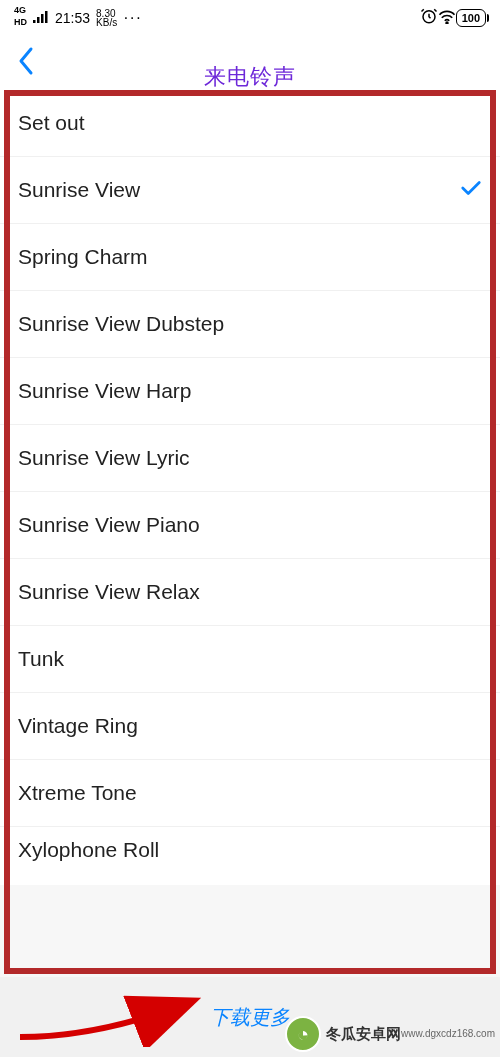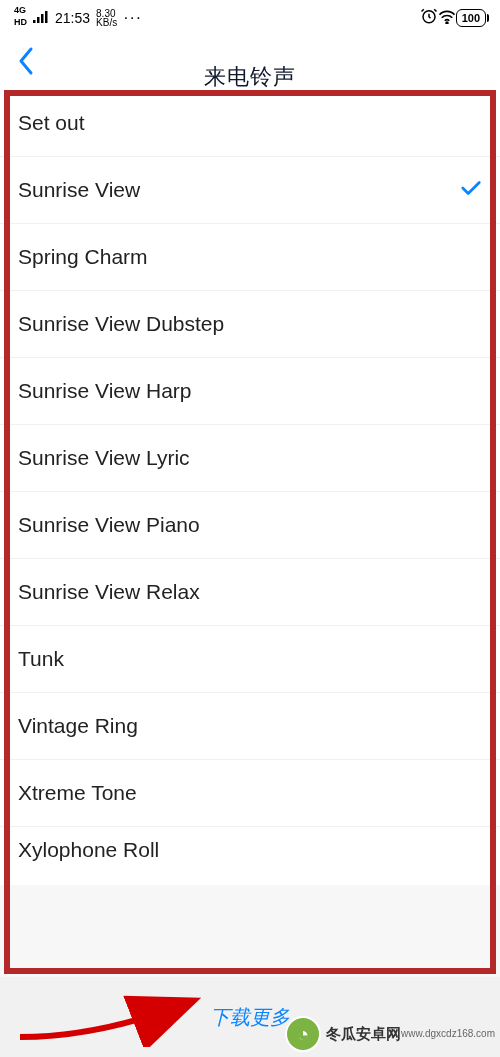--- a/index.html
+++ b/index.html
@@ -96,21 +96,21 @@
       position: absolute;
       left: 18px;
       top: 12px;
       width: 16px;
       height: 30px;
       color: #0a84ff;
     }
     .header .title {
       font-size: 22px;
       font-weight: 500;
-      color: #0f172a;
+      color: #6d28d9;
       letter-spacing: 1px;
       margin-top: 32px;
     }
     .content-border {
       position: absolute;
       left: 4px;
       top: 90px;
       width: 492px;
       height: 884px;
       border: 6px solid #b3292a;

